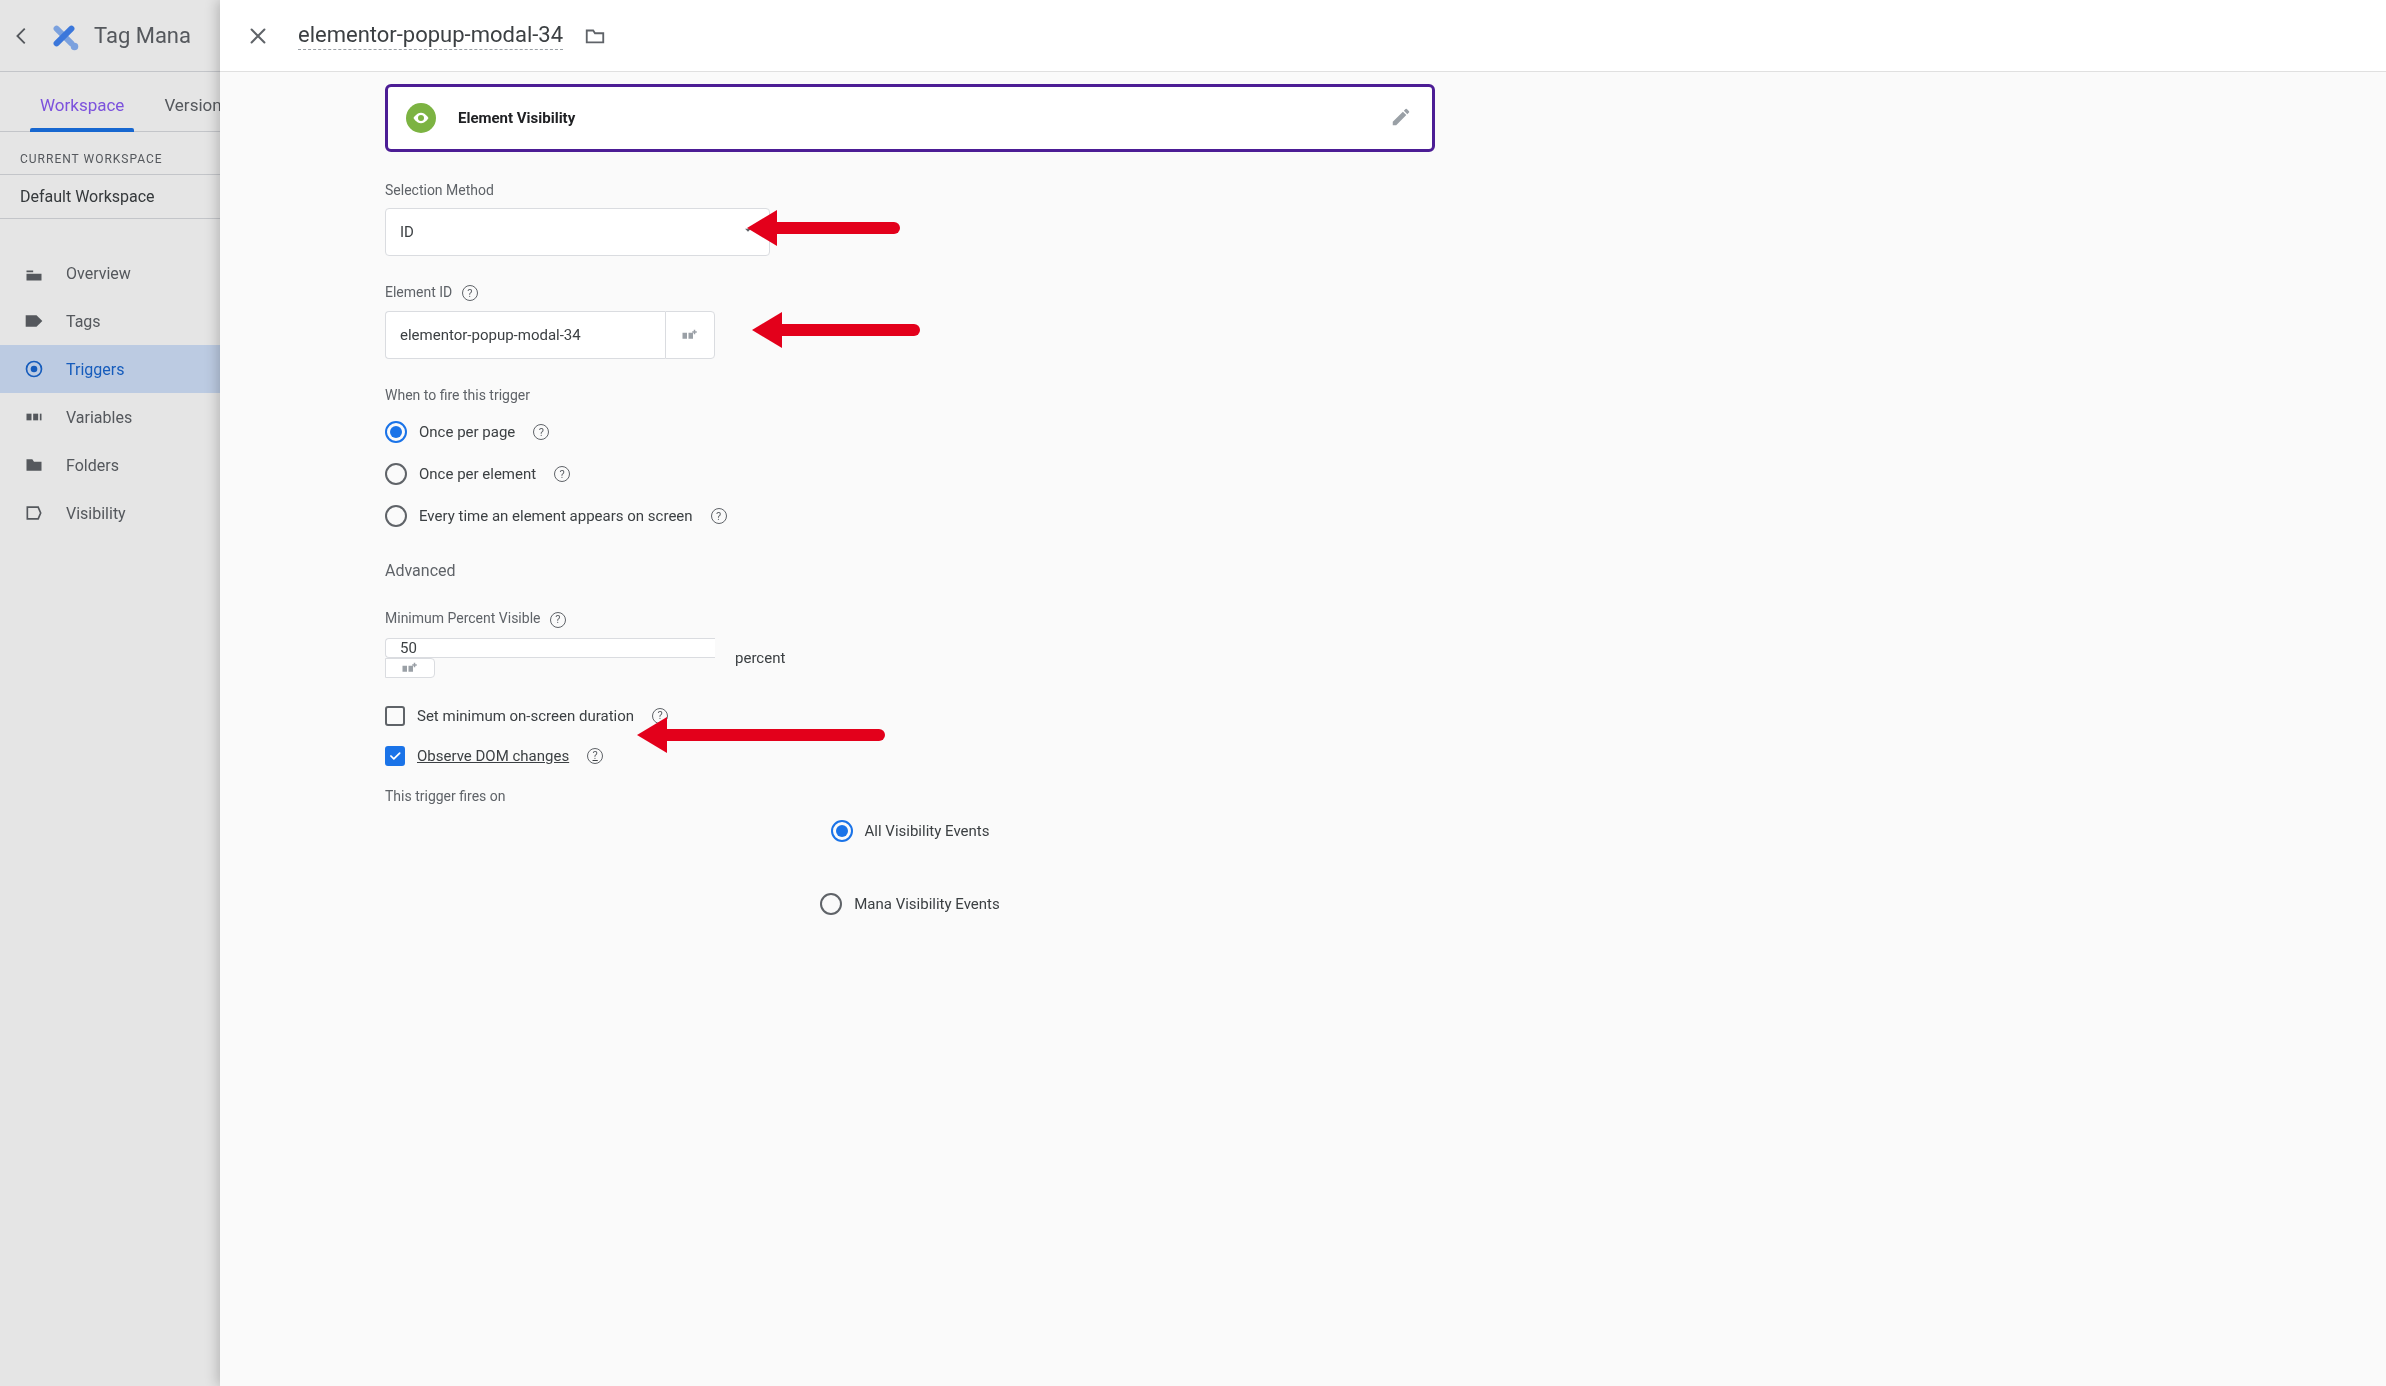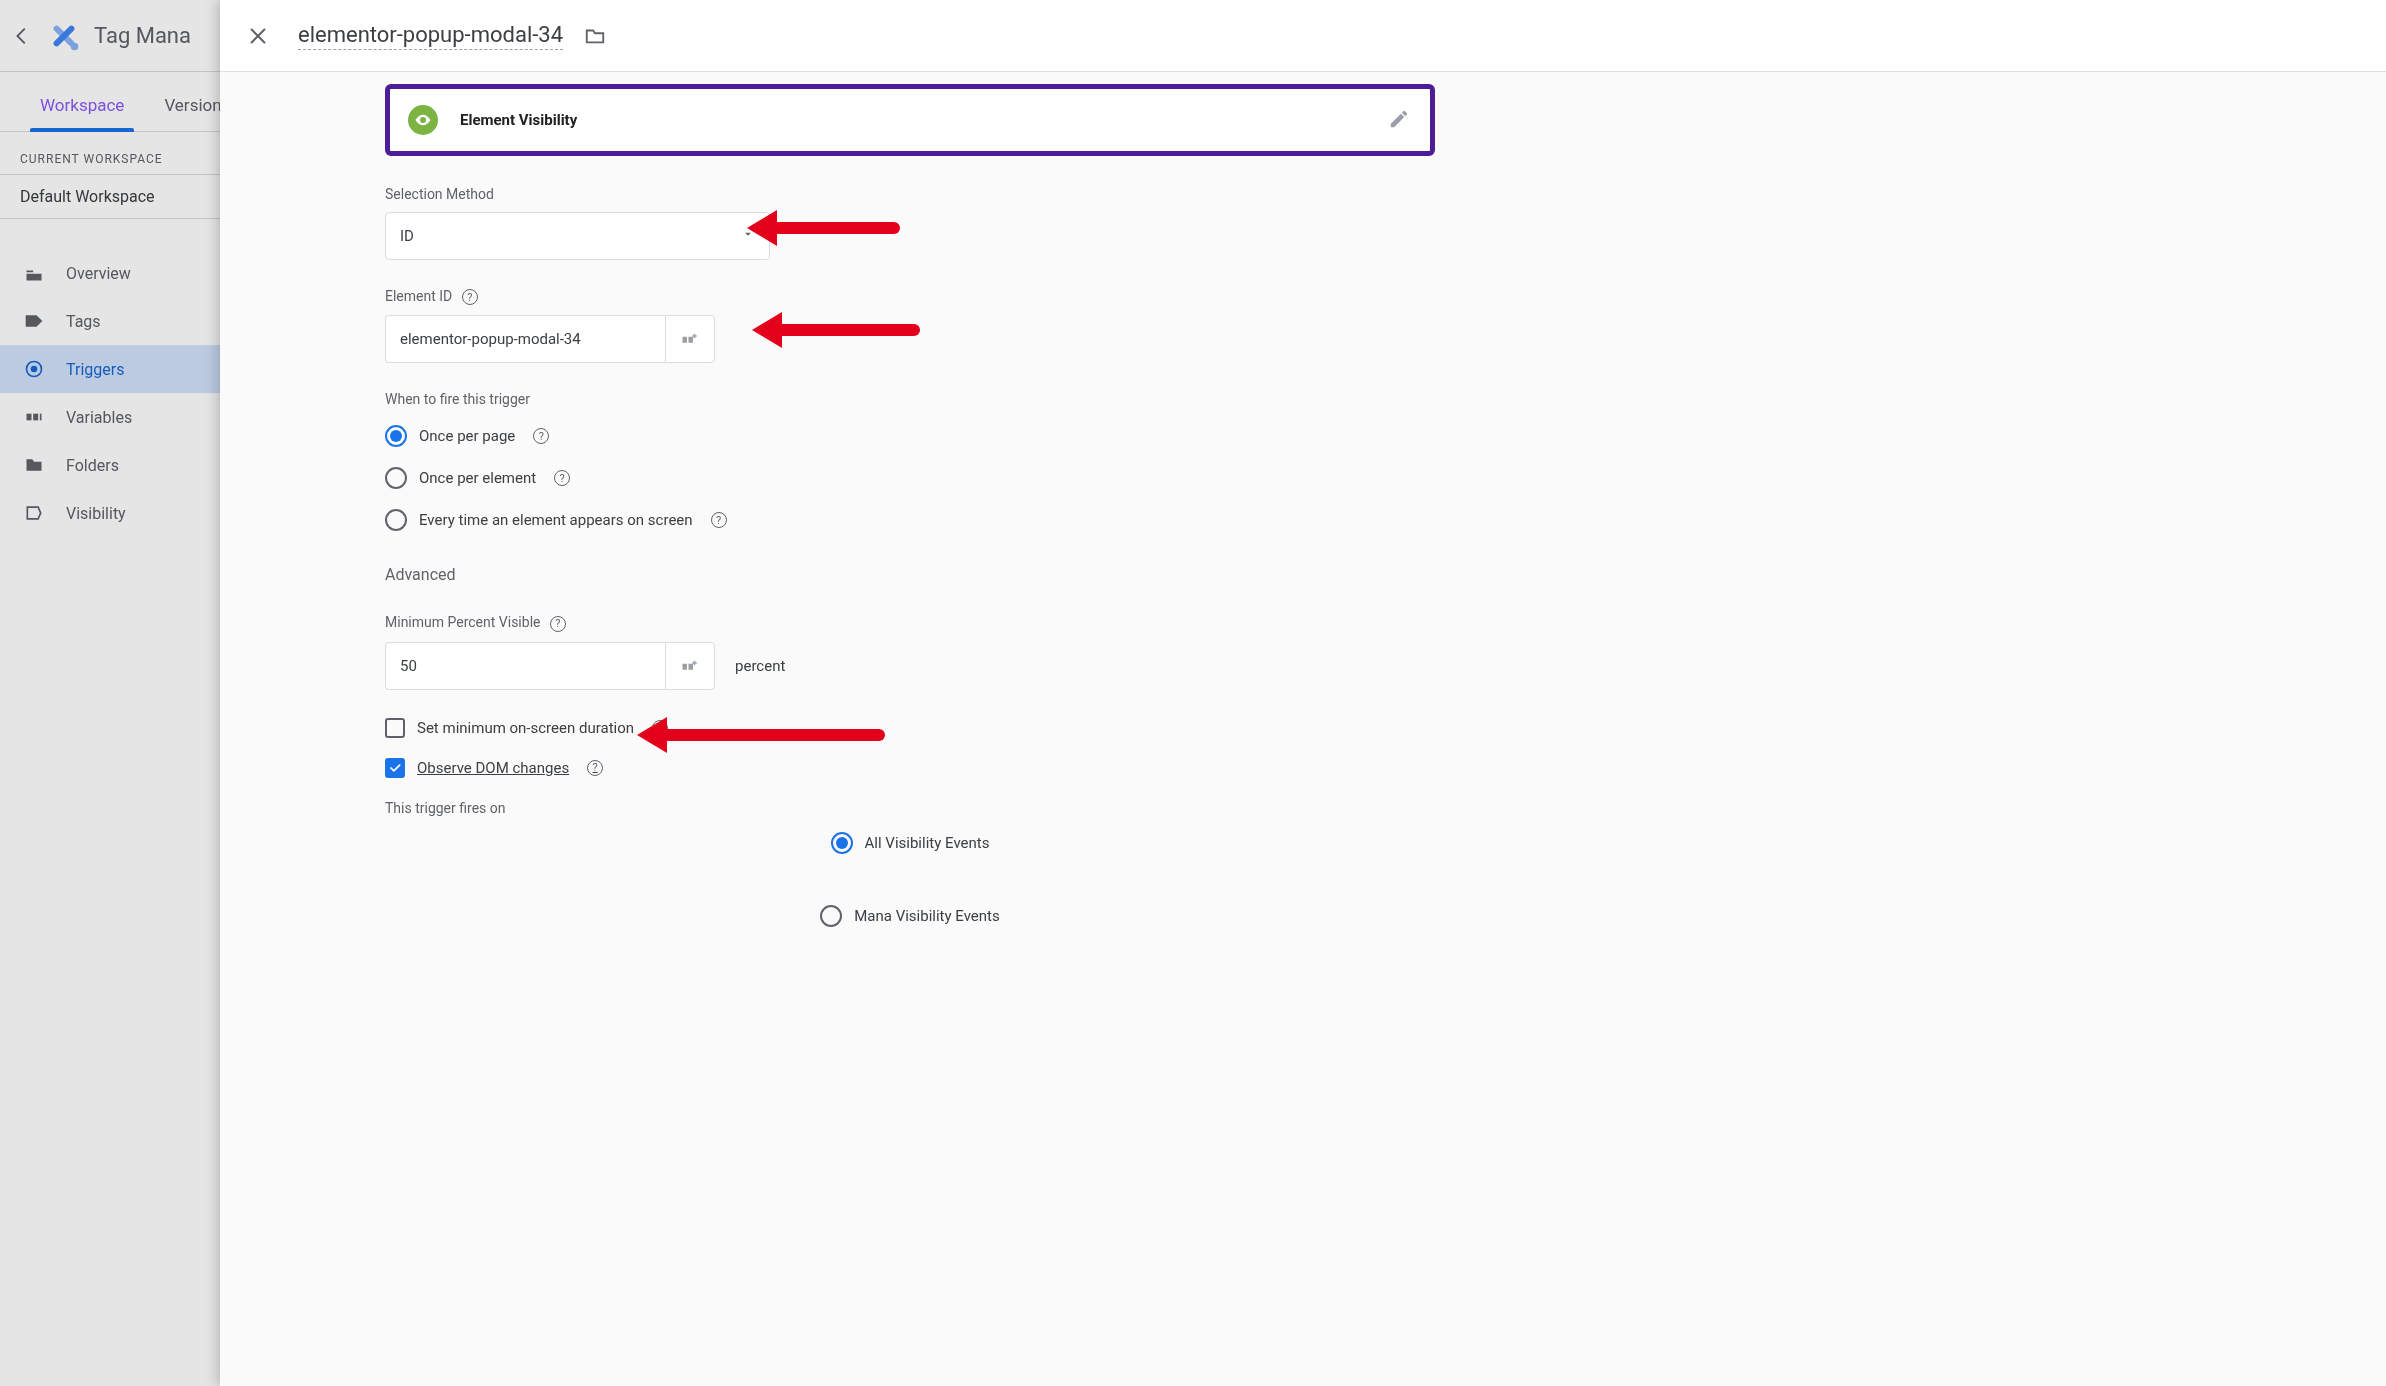--- a/index.html
+++ b/index.html
@@ -144,21 +144,21 @@
   }
   .content-col {
     width: 1050px;
     margin: 0 0 0 165px;
     padding-top: 12px;
   }
 
   .trigger-type-card {
     display: flex;
     align-items: center;
-    border: 5px solid #4c1d95;
+    border: 3px solid #4c1d95;
     border-radius: 6px;
     background: #fff;
     padding: 16px 18px;
     margin-bottom: 30px;
   }
   .eye-badge {
     width: 30px; height: 30px;
     border-radius: 50%;
     background: #7cb342;
     display: flex; align-items: center; justify-content: center;
@@ -480,21 +480,21 @@
         <span class="help-icon">?</span>
       </div>
 
       <div class="adv-heading">Advanced</div>
 
       <div class="section-label">
         <span>Minimum Percent Visible</span>
         <span class="help-icon">?</span>
       </div>
       <div class="inline-row" style="margin-bottom:28px;">
-        <div class="input-plus-group" style="margin-bottom:0;">
+        <div class="input-plus-group" style="margin-bottom:0;flex-direction:column;">
           <div class="text-box">50</div>
           <div class="plus-btn">
             <svg viewBox="0 0 24 24" fill="#9aa0a6">
                 <rect x="2" y="9" width="6" height="8"></rect>
                 <rect x="10" y="9" width="6" height="8"></rect>
                 <rect x="17" y="5" width="2" height="6"></rect>
                 <rect x="15" y="7" width="6" height="2"></rect>
               </svg>
           </div>
         </div>

